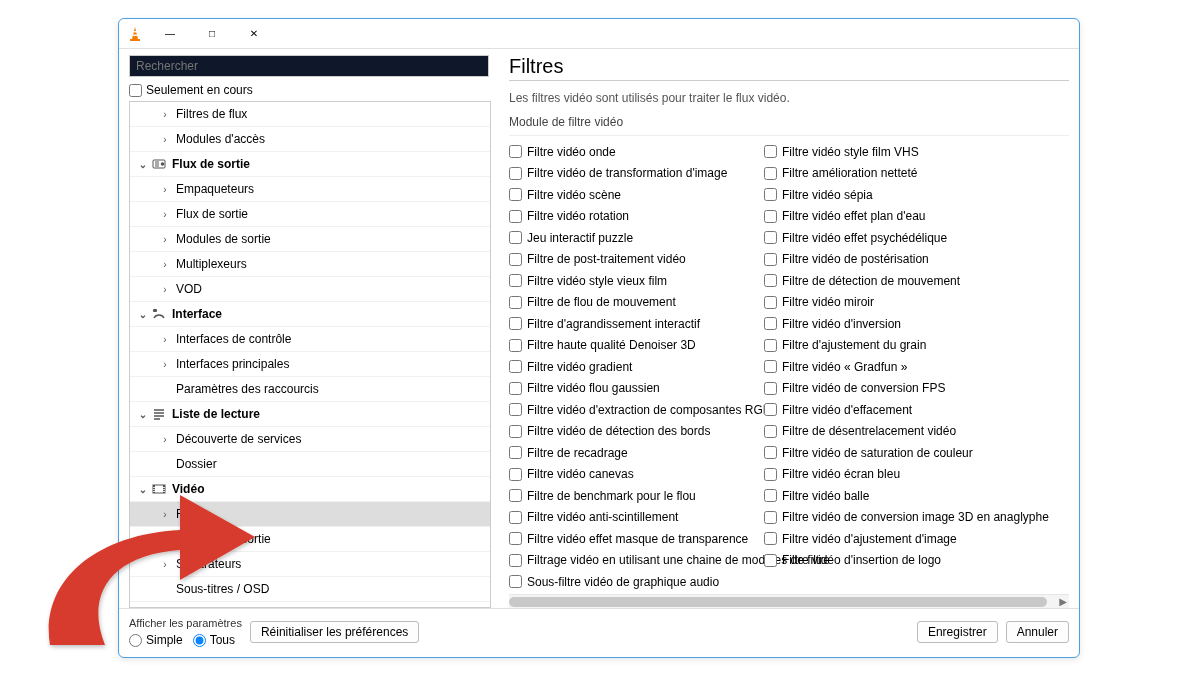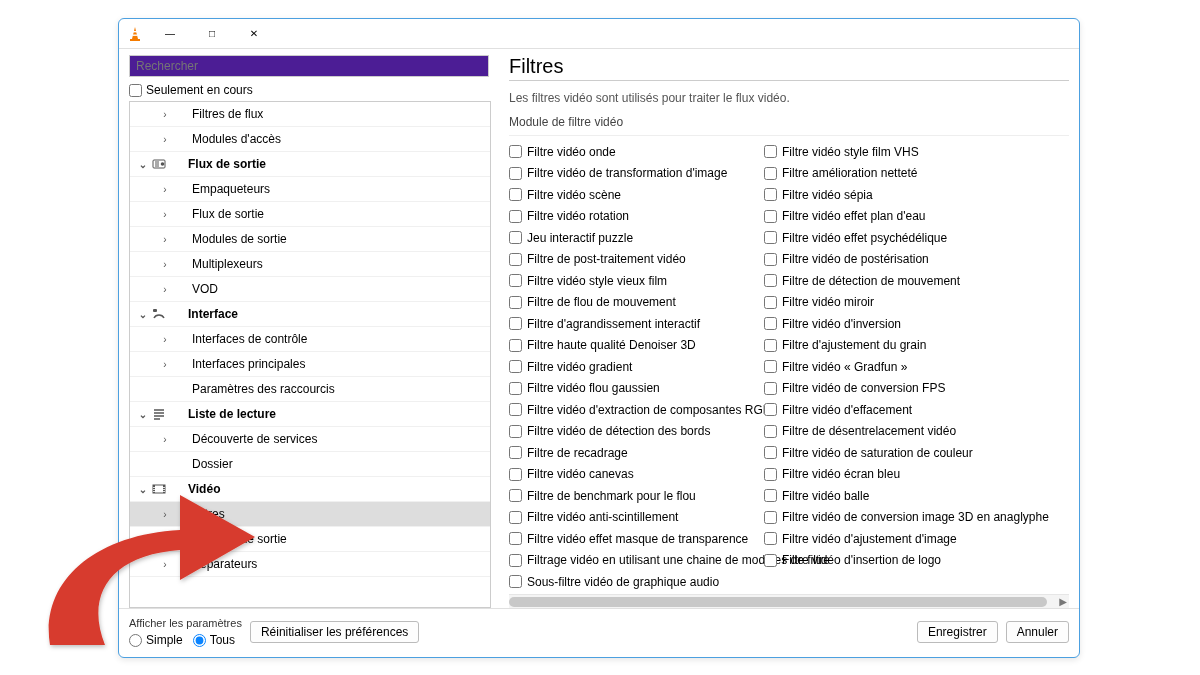--- a/index.html
+++ b/index.html
@@ -56,21 +56,21 @@
     flex-direction: column;
     padding: 6px 0 0 0;
   }
   .search {
     margin: 0 10px 4px 10px;
     height: 22px;
     border: 1px solid #ccc;
     padding: 2px 6px;
     font-size: 12px;
     color: #888;
-    background: #4c1d95;
+    background: #0f172a;
   }
   .only-row {
     display: flex; align-items: center;
     margin: 2px 10px 4px 10px;
     gap: 4px;
   }
   .only-row input { width: 13px; height: 13px; }
   .tree {
     flex: 1;
     margin: 0 8px 0 10px;
@@ -92,21 +92,21 @@
   .node.selected { background: #dddddd; }
   .node.topcat { font-weight: 600; }
   .exp {
     width: 14px; text-align: center; color: #555; font-size: 10px;
     display: inline-block;
   }
   .sp0 { width: 6px; display: inline-block; }
   .sp1 { width: 28px; display: inline-block; }
   .ticon { width: 18px; display: inline-flex; align-items: center; justify-content: center; }
   .ticon svg { width: 14px; height: 14px; }
-  .nlabel { padding-left: 4px; margin-left: 16px; }
+  .nlabel { padding-left: 4px; }
 
   
   .tree::-webkit-scrollbar { width: 8px; }
   .tree::-webkit-scrollbar-thumb { background: #c8c8c8; border-radius: 4px; }
   .tree::-webkit-scrollbar-track { background: #f4f4f4; }
 
   
   .right {
     flex: 1;
     display: flex;
@@ -337,20 +337,25 @@
             </div>
             <div class="node">
               <span class="sp1"></span>
               <span class="exp">›</span>
               <span class="nlabel">Modules de sortie</span>
             </div>
             <div class="node">
               <span class="sp1"></span>
               <span class="exp">›</span>
               <span class="nlabel">Séparateurs</span>
+            </div>
+            <div class="node">
+              <span class="sp1"></span>
+              <span class="exp"></span>
+              <span class="nlabel">Sous-titres / OSD</span>
             </div>
           </div>
       </div>
     </div>
 
     <div class="right">
       <div class="r-title">Filtres</div>
       <div class="r-desc">Les filtres vidéo sont utilisés pour traiter le flux vidéo.</div>
       <div class="group-label">Module de filtre vidéo</div>
       <div class="filters-scroll">

